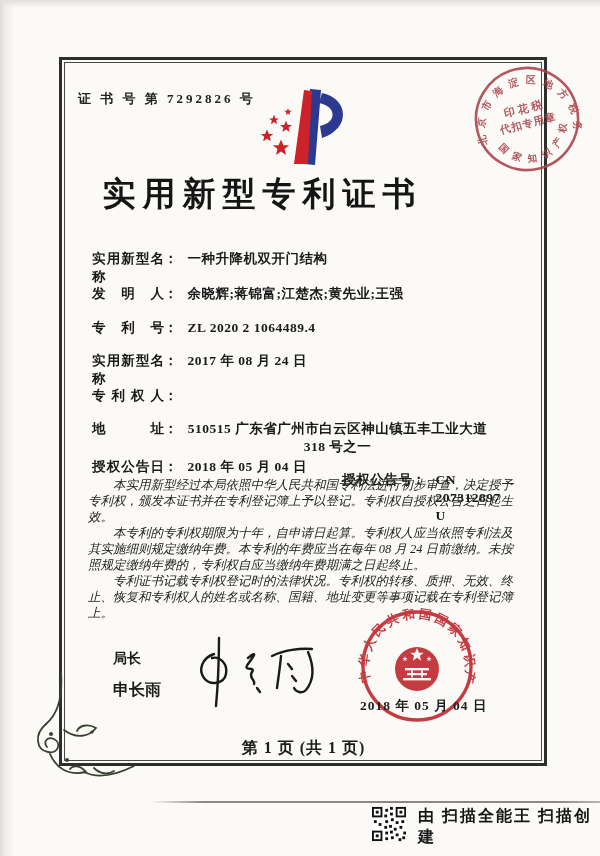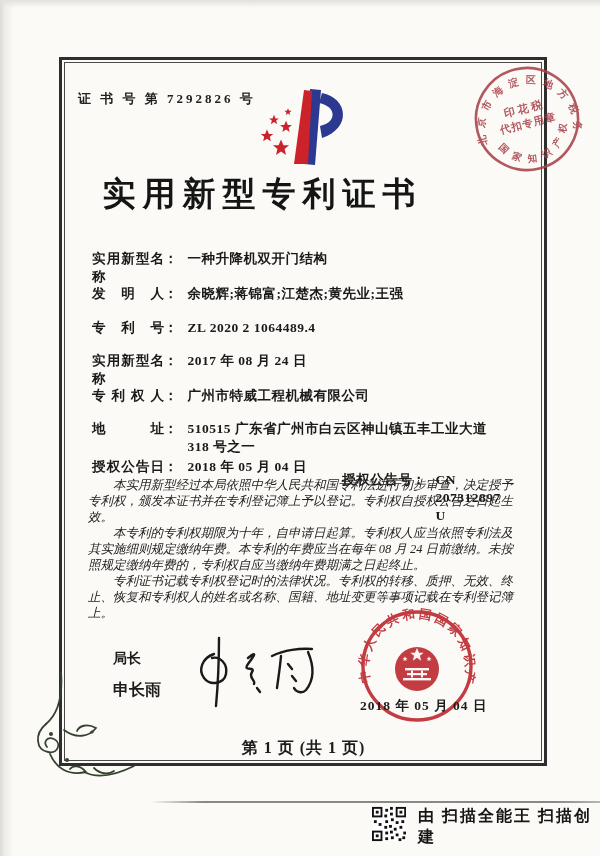--- a/index.html
+++ b/index.html
@@ -33,21 +33,21 @@
 
   
   .fields{position:absolute;left:92px;top:244px;width:420px;font-size:13.5px;
     font-weight:bold;color:#1a1a1a;}
   .frow{position:absolute;left:0;display:flex;align-items:flex-start;width:420px;}
   .flabel{display:inline-block;width:72px;text-align:justify;text-align-last:justify;flex:0 0 72px;}
   .fvalue{margin-left:10px;letter-spacing:0.5px;line-height:18px;}
   .r0{top:6px}.r1{top:41px}.r2{top:75px}.r3{top:108px}.r4{top:143px}.r5{top:176px}.r6{top:214px}
   .grant-no-group{position:absolute;left:250px;top:13px;display:flex;justify-content:flex-end;}
   .grant-no-group .flabel{width:70px;flex:0 0 70px;}
-  .addr .fvalue{width:300px;}
+  .addr .fvalue{width:300px;text-align:center;}
 
   
   .body-text{position:absolute;left:88px;top:477px;width:434px;font-size:12.5px;
     line-height:16px;color:#222;font-style:italic;font-weight:500;}
   .body-text p{text-indent:2em;margin:0;}
 
   
   .sig-title{position:absolute;left:113px;top:650px;font-size:14px;font-weight:bold;}
   .sig-name{position:absolute;left:113px;top:680px;font-size:16px;font-weight:bold;}
   .sig-script{position:absolute;left:188px;top:632px;width:145px;height:84px;}
@@ -124,21 +124,20 @@
     <span class="fvalue">ZL 2020 2 1064489.4</span>
   </div>
   <div class="frow r3">
     <span class="flabel">实用新型名称</span>
       <span>：</span>
     <span class="fvalue">2017 年 08 月 24 日</span>
   </div>
   <div class="frow r4">
     <span class="flabel">专利权人</span>
       <span>：</span>
-    <span class="fvalue">广州市特威工程机械有限公司</span>
   </div>
   <div class="frow r5 addr">
     <span class="flabel">地址</span>
       <span>：</span>
     <span class="fvalue">510515 广东省广州市白云区神山镇五丰工业大道 318 号之一</span>
   </div>
   <div class="frow r6">
     <span class="flabel">授权公告日</span>
       <span>：</span>
     <span class="fvalue">2018 年 05 月 04 日</span>

